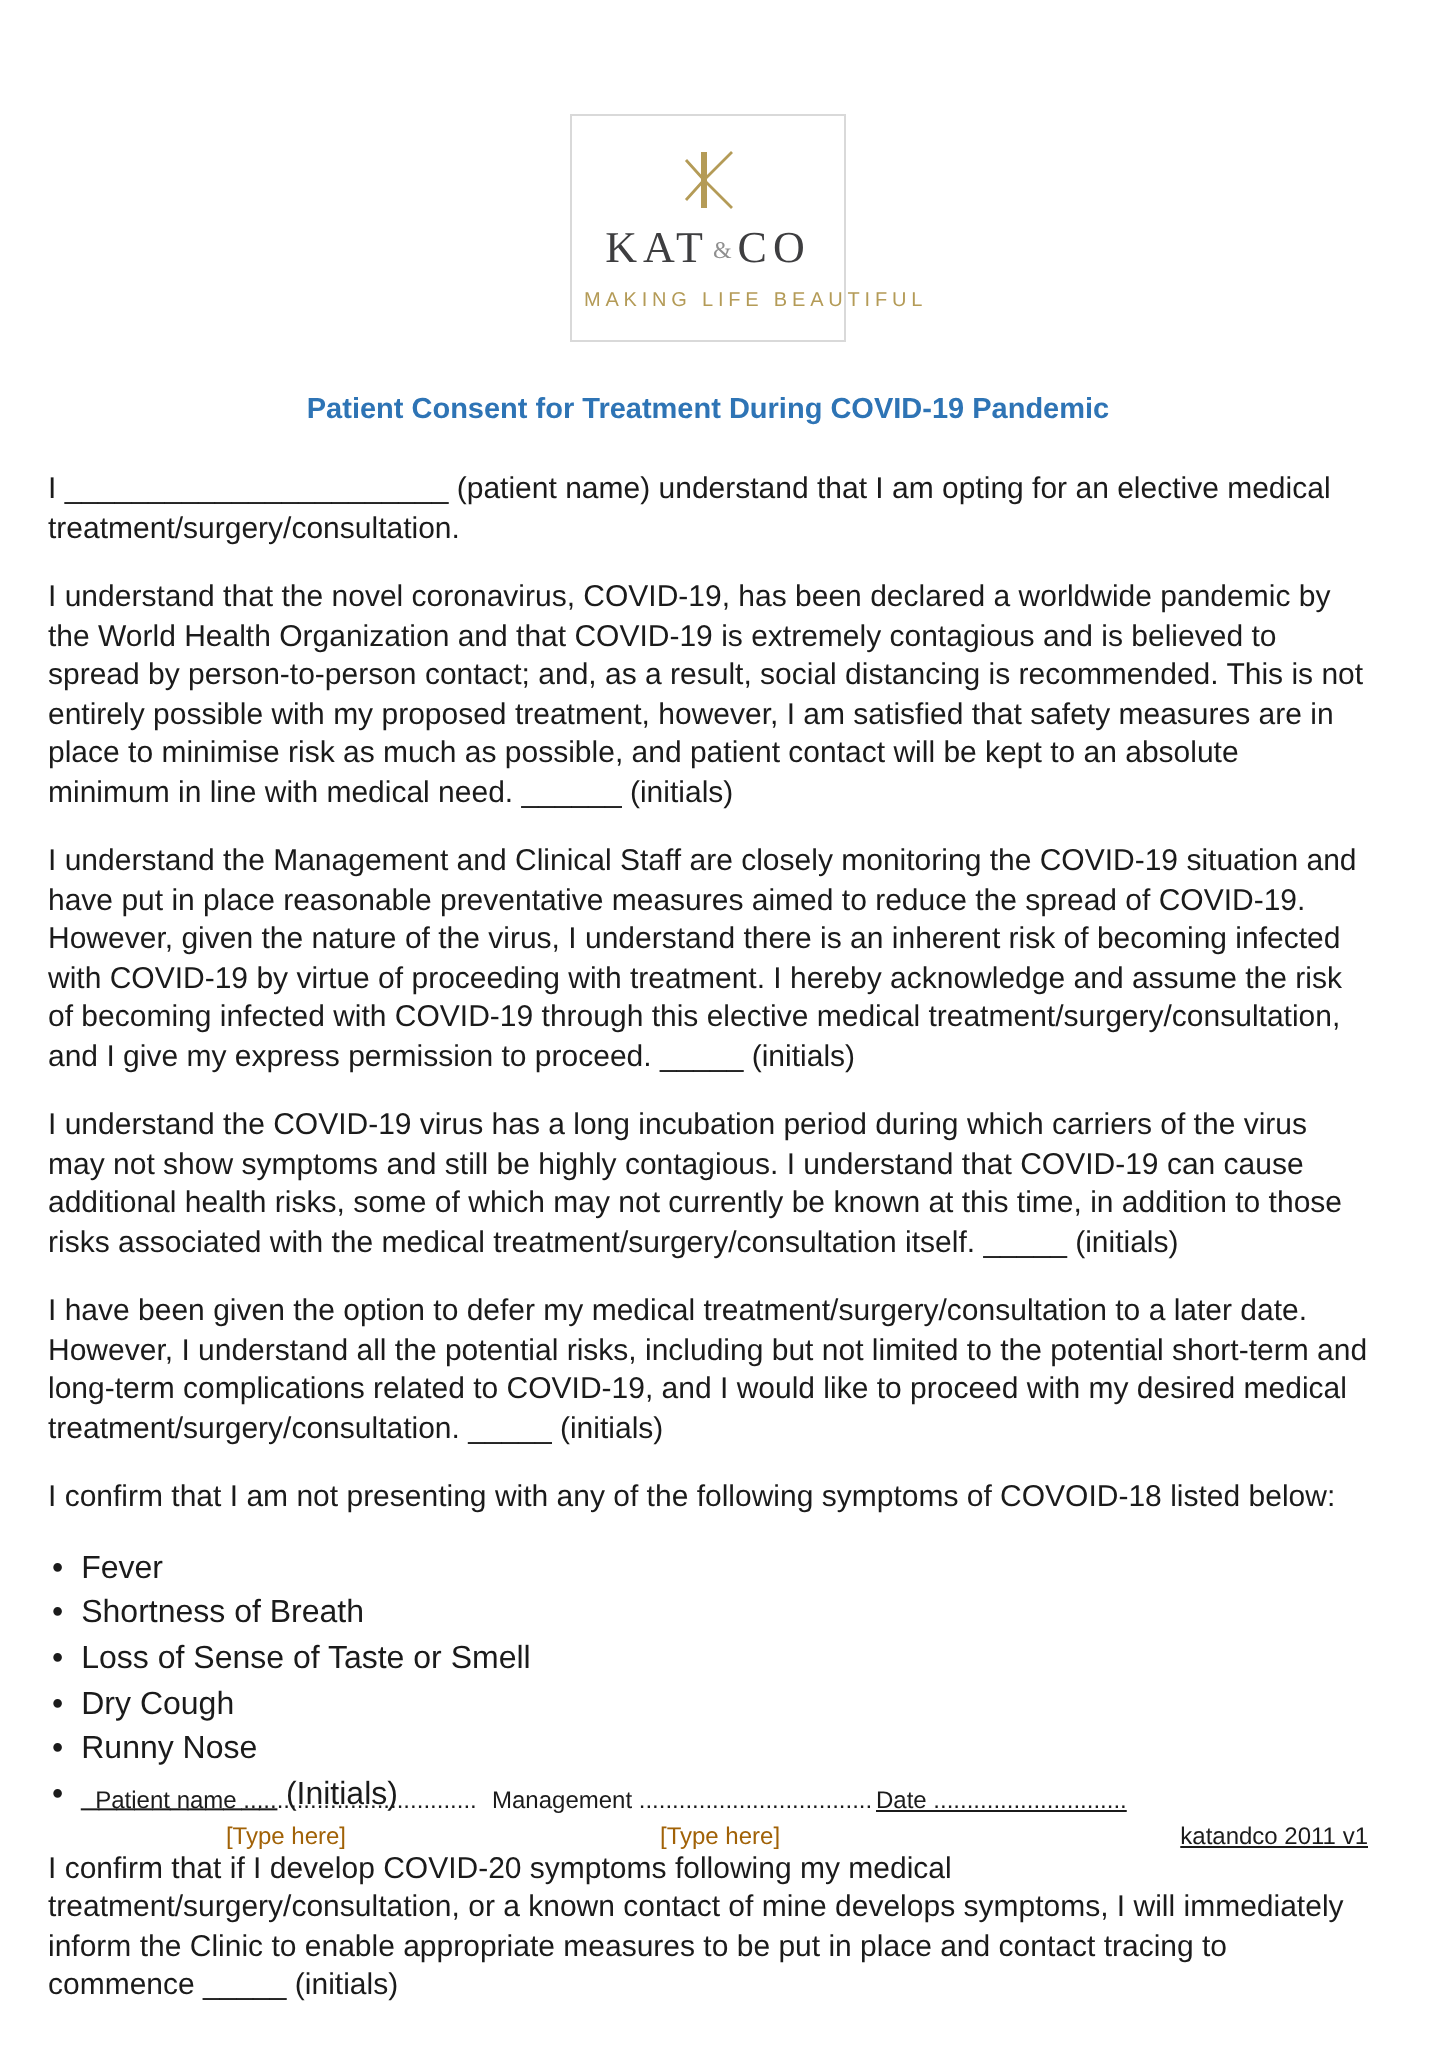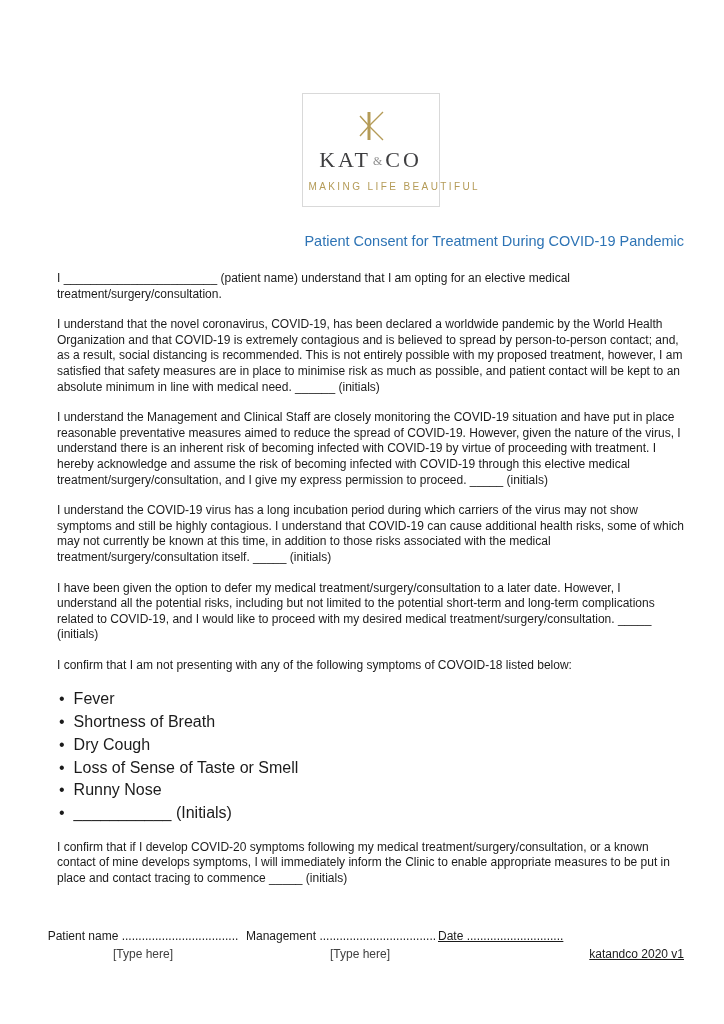--- a/index.html
+++ b/index.html
@@ -5,24 +5,23 @@
   * { margin: 0; padding: 0; box-sizing: border-box; }
   html, body { background: #ffffff; }
   body {
     width: 724px; height: 1024px;
     font-family: "Liberation Sans", sans-serif;
     color: #1b1b1b;
     position: relative;
   }
   .page {
     width: 724px; height: 967px;
-    padding: 57px 40px 20px 57px;
+    padding: 57px 40px 20px 24px;
     position: relative;
     background: #ffffff;
-    margin-top: 36px;
   }
 
   
   .logo-box {
     width: 138px;
     margin: 0 auto;
     border: 1px solid #d9d9d9;
     padding: 16px 6px 14px 6px;
     text-align: center;
   }
@@ -45,29 +44,29 @@
     margin-top: 8px;
     font-size: 10px;
     letter-spacing: 2.4px;
     color: #b49b57;
     white-space: nowrap;
   }
 
   
   .doc-title {
     margin: 26px 0 22px 0;
-    text-align: right;
+    text-align: center;
     color: #2e74b5;
     font-size: 14.5px;
-    font-weight: normal;
+    font-weight: bold;
   }
 
   
   .para {
-    font-size: 12px;
+    font-size: 15px;
     line-height: 1.3;
     margin-bottom: 15px;
   }
   .symptoms {
     list-style: none;
     margin: 0 0 15px 2px;
   }
   .symptoms li {
     font-size: 16px;
     line-height: 1.42;
@@ -83,21 +82,21 @@
     left: 40px; right: 40px; bottom: 42px;
     font-size: 12px;
   }
   .footer-row { display: flex; }
   .f-col1 { width: 206px; text-align: center; }
   .f-col2 { width: 192px; }
   .f-col3 { flex: 1; text-decoration: underline; }
   .footer-row2 { display: flex; margin-top: 4px; }
   .f2-col2 { padding-left: 84px; }
   .f2-col3 { text-align: right; }
-  .type-here { color: #404040; cursor: text; }
+  .type-here { color: #a16207; cursor: text; }
 </style>
 </head>
 <body>
 
 <div class="page">
 
   <div class="logo-box">
     <svg class="logo-icon" width="34" height="32" viewBox="0 0 34 32" aria-hidden="true">
       <g stroke="#B49B57" fill="none">
         <path d="M15 2 V30" stroke-width="3"></path>
@@ -114,34 +113,34 @@
   <p class="para">I _______________________ (patient name) understand that I am opting for an elective medical treatment/surgery/consultation.</p>
   <p class="para">I understand that the novel coronavirus, COVID-19, has been declared a worldwide pandemic by the World Health Organization and that COVID-19 is extremely contagious and is believed to spread by person-to-person contact; and, as a result, social distancing is recommended. This is not entirely possible with my proposed treatment, however, I am satisfied that safety measures are in place to minimise risk as much as possible, and patient contact will be kept to an absolute minimum in line with medical need. ______ (initials)</p>
   <p class="para">I understand the Management and Clinical Staff are closely monitoring the COVID-19 situation and have put in place reasonable preventative measures aimed to reduce the spread of COVID-19. However, given the nature of the virus, I understand there is an inherent risk of becoming infected with COVID-19 by virtue of proceeding with treatment. I hereby acknowledge and assume the risk of becoming infected with COVID-19 through this elective medical treatment/surgery/consultation, and I give my express permission to proceed.  _____ (initials)</p>
   <p class="para">I understand the COVID-19 virus has a long incubation period during which carriers of the virus may not show symptoms and still be highly contagious. I understand that COVID-19 can cause additional health risks, some of which may not currently be known at this time, in addition to those risks associated with the medical treatment/surgery/consultation itself. _____ (initials)</p>
   <p class="para">I have been given the option to defer my medical treatment/surgery/consultation to a later date. However, I understand all the potential risks, including but not limited to the potential short-term and long-term complications related to COVID-19, and I would like to proceed with my desired medical treatment/surgery/consultation. _____ (initials)</p>
   <p class="para">I confirm that I am not presenting with any of the following symptoms of COVOID-18 listed below:</p>
 
   <ul class="symptoms">
     <li>Fever</li>
     <li>Shortness of Breath</li>
+    <li>Loss of Sense of Taste or Smell</li>
     <li>Dry Cough</li>
-    <li>Loss of Sense of Taste or Smell</li>
     <li>Runny Nose</li>
     <li>___________ (Initials)</li>
   </ul>
 
   <p class="para">I confirm that if I develop COVID-20 symptoms following my medical treatment/surgery/consultation, or a known contact of mine develops symptoms, I will immediately inform the Clinic to enable appropriate measures to be put in place and contact tracing to commence _____ (initials)</p>
 
   <div class="footer">
     <div class="footer-row">
       <span class="f-col1">Patient name ...................................</span>
       <span class="f-col2">Management ...................................</span>
       <span class="f-col3">Date .............................</span>
     </div>
     <div class="footer-row2">
       <span class="f-col1 f2-col1 type-here">[Type here]</span>
       <span class="f-col2 f2-col2 type-here">[Type here]</span>
-      <span class="f-col3 f2-col3">katandco 2020 v1</span>
+      <span class="f-col3 f2-col3">katandco 2011 v1</span>
     </div>
   </div>
 
 </div>
 
 </body></html>

